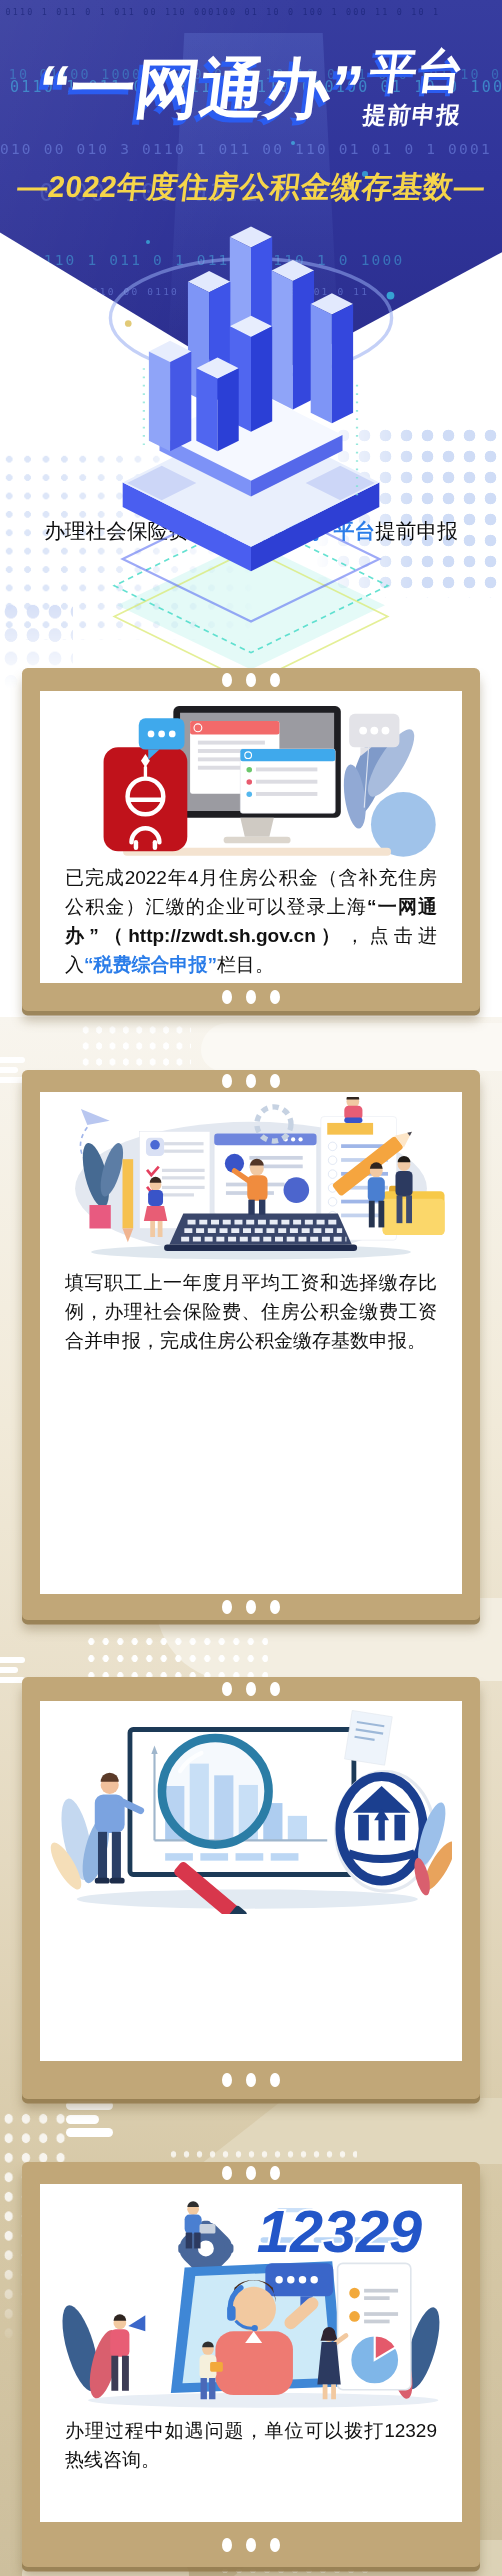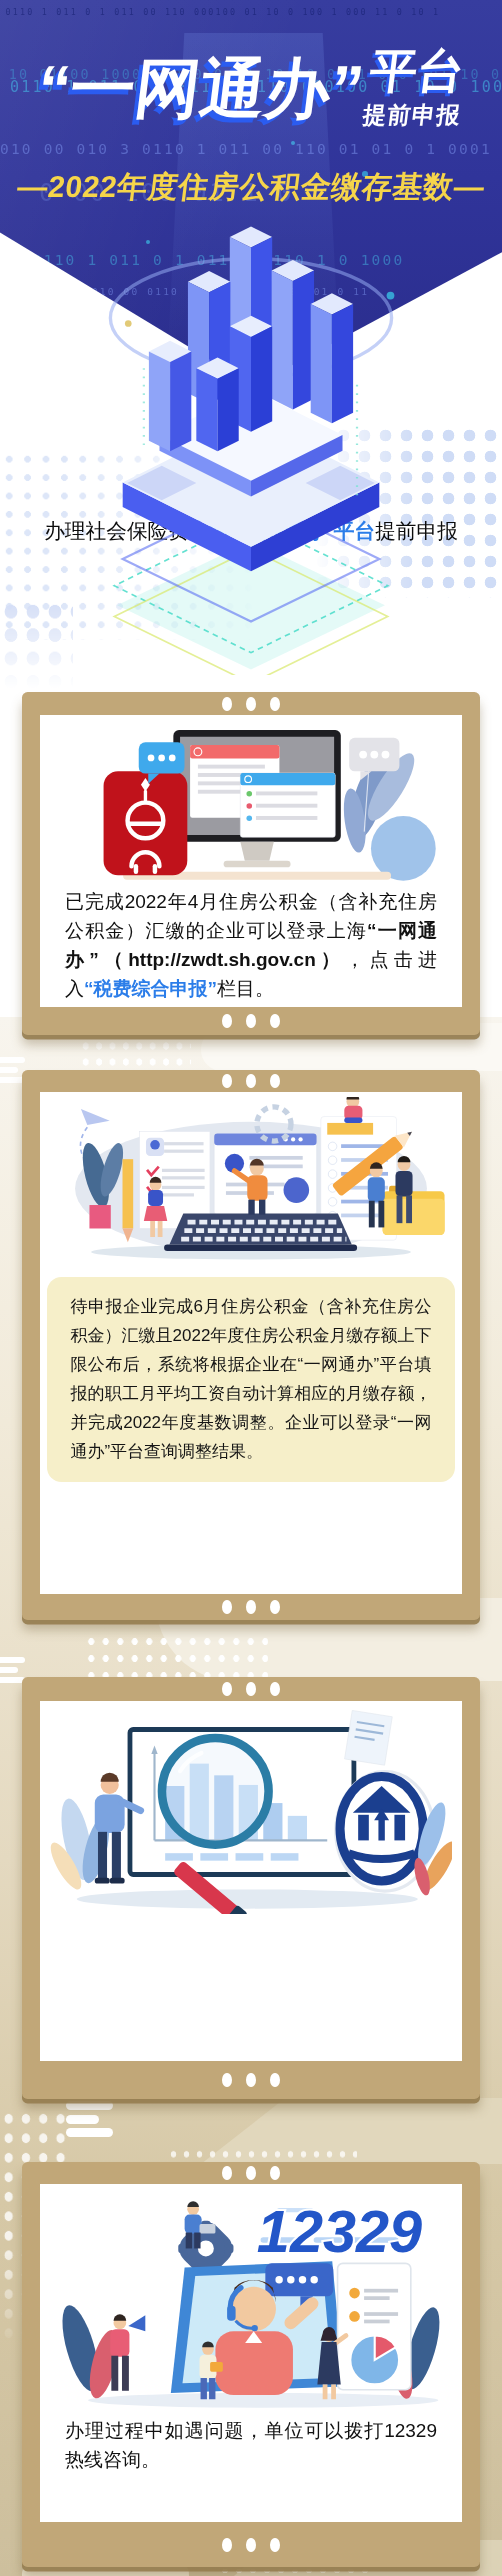--- a/index.html
+++ b/index.html
@@ -215,21 +215,21 @@
       <i style="width:47px"></i>
       <i style="width:33px"></i>
       <i style="width:47px"></i>
     </div>
   <div class="wdots3"></div>
   <div class="wdots4"></div>
   <div class="fdiag"></div>
   <div class="fblob"></div>
   <div class="fdots"></div>
 
-  <section class="card" style="top:692px;height:343px">
+  <section class="card" style="top:668px;height:343px">
     <div class="band" style="height:23px">
         <b></b>
         <b></b>
         <b></b>
       </div>
     <div class="card-white">
       <svg class="card-illu" width="391" height="163" viewBox="0 0 700 292">
         <g>
           <ellipse cx="560" cy="140" rx="26" ry="80" fill="#7f9ac9" transform="rotate(18 560 140)"></ellipse>
           <ellipse cx="600" cy="120" rx="22" ry="70" fill="#a8bcdd" transform="rotate(32 600 120)"></ellipse>
@@ -421,21 +421,21 @@
         </g>
         <g>
           <circle cx="198" cy="158" r="11" fill="#f1c9a3"></circle>
             <path d="M187,154 a11,11 0 0 1 22,0" fill="#3a2a22"></path>
           <rect x="184" y="168" width="28" height="30" rx="8" fill="#3954c8"></rect>
           <polygon points="182,198 214,198 220,226 176,226" fill="#e85d75"></polygon>
           <rect x="188" y="226" width="9" height="30" fill="#f1c9a3"></rect>
             <rect x="202" y="226" width="9" height="30" fill="#f1c9a3"></rect>
         </g>
       </svg>
-      <div class="note-box">待申报企业完成6月住房公积金（含补充住房公积金）汇缴且2022年度住房公积金月缴存额上下限公布后，系统将根据企业在“一网通办”平台填报的职工月平均工资自动计算相应的月缴存额，并完成2022年度基数调整。企业可以登录“一网通办”平台查询调整结果。</div>
+      <div class="card-text">填写职工上一年度月平均工资和选择缴存比例，办理社会保险费、住房公积金缴费工资合并申报，完成住房公积金缴存基数申报。</div>
     </div>
     <div class="band" style="height:26px">
         <b></b>
         <b></b>
         <b></b>
       </div>
   </section>
 
   <section class="card" style="top:1677px;height:422px">
     <div class="band" style="height:24px">

